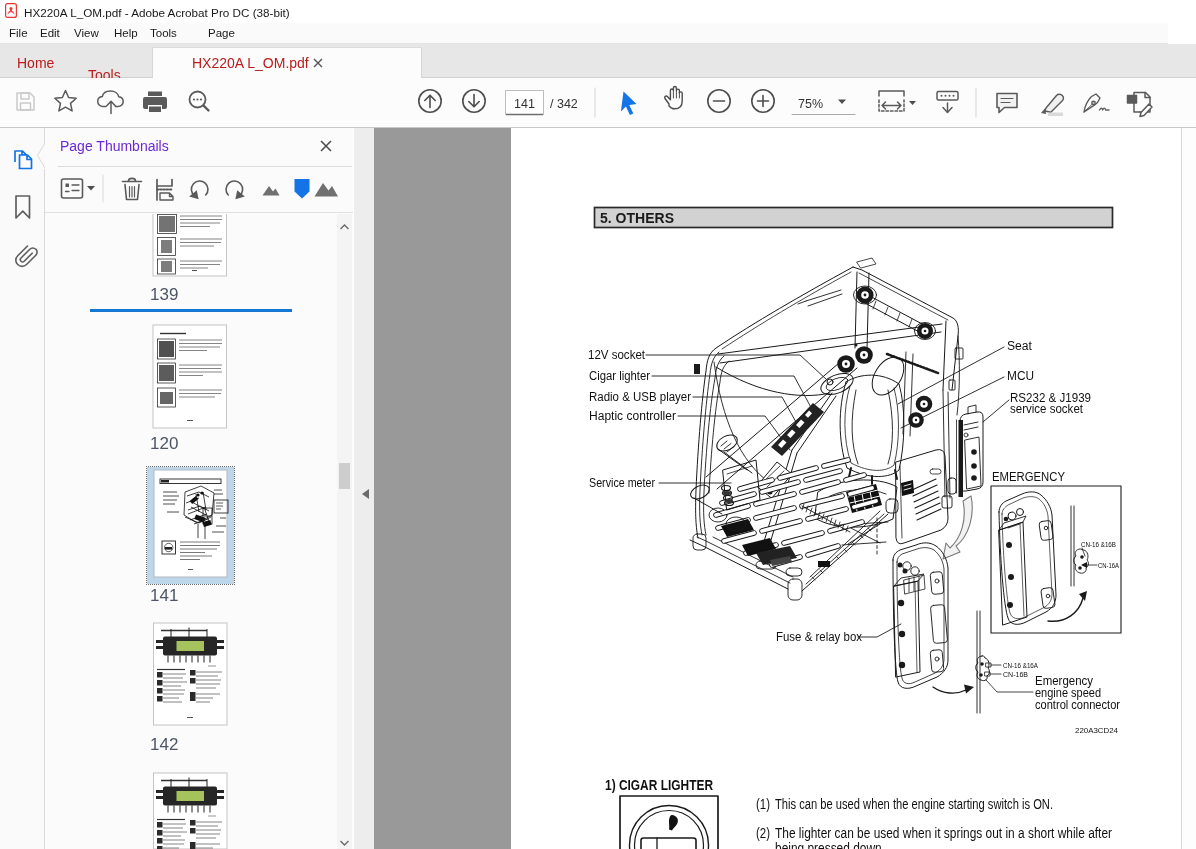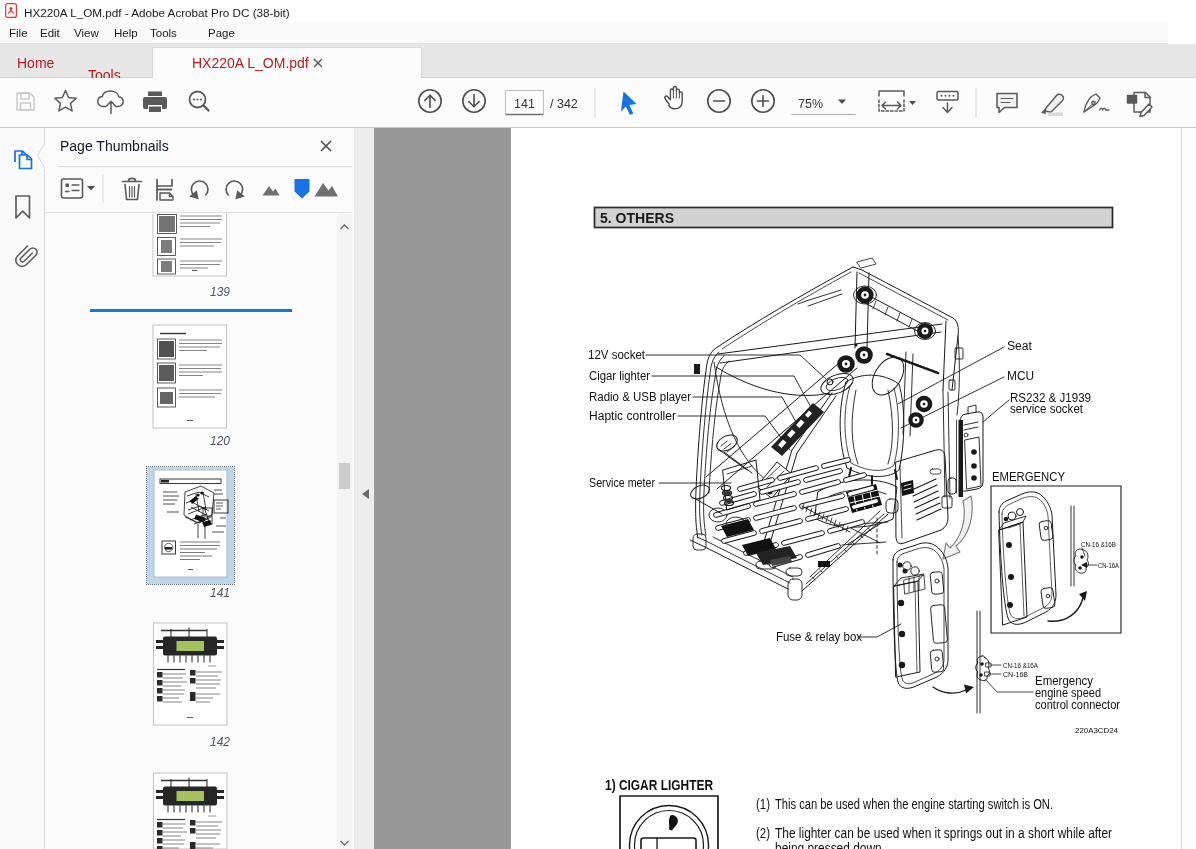--- a/index.html
+++ b/index.html
@@ -10,26 +10,26 @@
   #titletext{left:24px;top:6px;font-size:11.7px;color:#1a1a1a;}
   #menubar{left:0;top:23px;width:1168px;height:20px;background:#fafafa;border-bottom:1px solid #e3e3e3;}
   .menuitem{position:absolute;top:4px;font-size:11.5px;color:#1a1a1a;}
   #tabbar{left:0;top:44px;width:1196px;height:34px;background:#e7e7e7;}
   #tabline{left:0;top:77px;width:1196px;height:1px;background:#d0d0d0;}
   #activetab{left:152px;top:47px;width:268px;height:31px;background:#fcfcfc;border-left:1px solid #d6d6d6;border-right:1px solid #d6d6d6;border-top:1px solid #dcdcdc;}
   .tabtxt{position:absolute;font-size:14px;color:#b91c1c;}
   #toolbar{left:0;top:78px;width:1196px;height:49px;background:#fcfcfc;border-bottom:1px solid #c9c9c9;}
   #rail{left:0;top:128px;width:45px;height:721px;background:#fafafa;border-right:1px solid #d9d9d9;box-sizing:border-box;}
   #panel{left:45px;top:128px;width:308px;height:721px;background:#fbfbfb;}
-  #panelhead{left:60px;top:138px;font-size:14px;color:#0f172a;}
+  #panelhead{left:60px;top:138px;font-size:14px;color:#6d28d9;}
   #phline{left:58px;top:166px;width:294px;height:1px;background:#dcdcdc;}
   #ptbline{left:45px;top:212px;width:308px;height:1px;background:#e0e0e0;}
   #blueline{left:90px;top:309px;width:202px;height:3px;background:#1377d4;}
   #sel141{left:147px;top:467px;width:87px;height:117px;background:#bed6ea;outline:1px dotted #6b6b6b;}
-  .tlabel{position:absolute;font-size:12px;color:#4d5766;text-align:right;width:80px;left:150px;font-style:italic;}
+  .tlabel{position:absolute;font-size:17px;color:#4d5766;text-align:left;width:80px;left:150px;}
   #pscroll{left:337px;top:214px;width:15px;height:635px;background:#f4f4f4;}
   #pthumbbar{left:339px;top:463px;width:11px;height:26px;background:#cdcdcd;}
   #splitter{left:353px;top:128px;width:21px;height:721px;background:#ededed;border-left:1px solid #fff;}
   #docpane{left:374px;top:128px;width:822px;height:721px;background:#999999;}
   #page{left:511px;top:128px;width:670px;height:721px;background:#fff;}
   #vscroll{left:1181px;top:128px;width:15px;height:721px;background:#fdfdfd;border-left:1px solid #d8d8d8;box-sizing:border-box;}
 </style>
 </head>
 <body>
 

